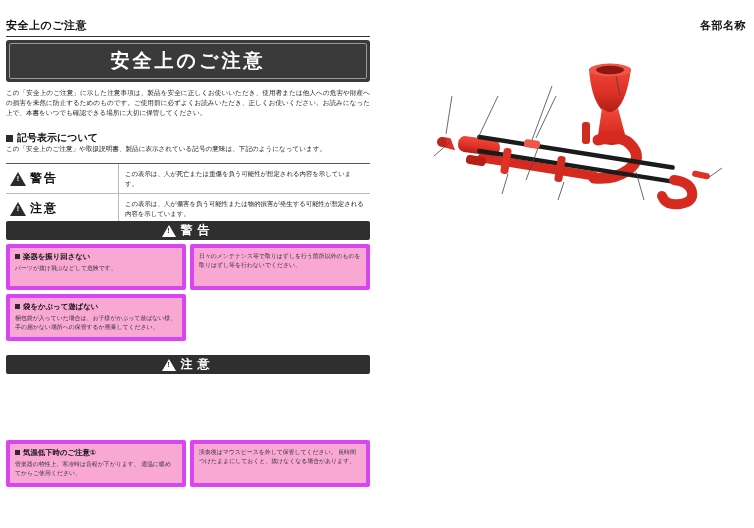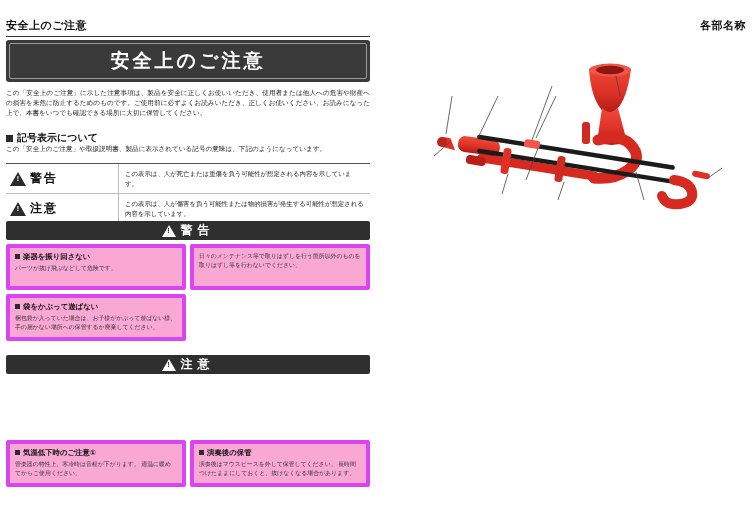--- a/index.html
+++ b/index.html
@@ -179,21 +179,20 @@
         </span>
       <span class="bt">注意</span>
     </div>
 
     <div class="grid" id="grid-chuui">
       <div class="cell">
         <div class="ch"><span class="bl"></span><span>気温低下時のご注意①</span></div>
         <div class="cb">管楽器の特性上、寒冷時は音程が下がります。 適温に暖めてからご使用ください。</div>
       </div>
       <div class="cell">
-        <div class="ch"><span class="bl"></span><span>演奏後の保管</span></div>
         <div class="cb">演奏後はマウスピースを外して保管してください。 長時間つけたままにしておくと、抜けなくなる場合があります。</div>
       </div>
     </div>
 
   </div>
 
   <div class="right">
 
     <div class="right-head">各部名称</div>
 

